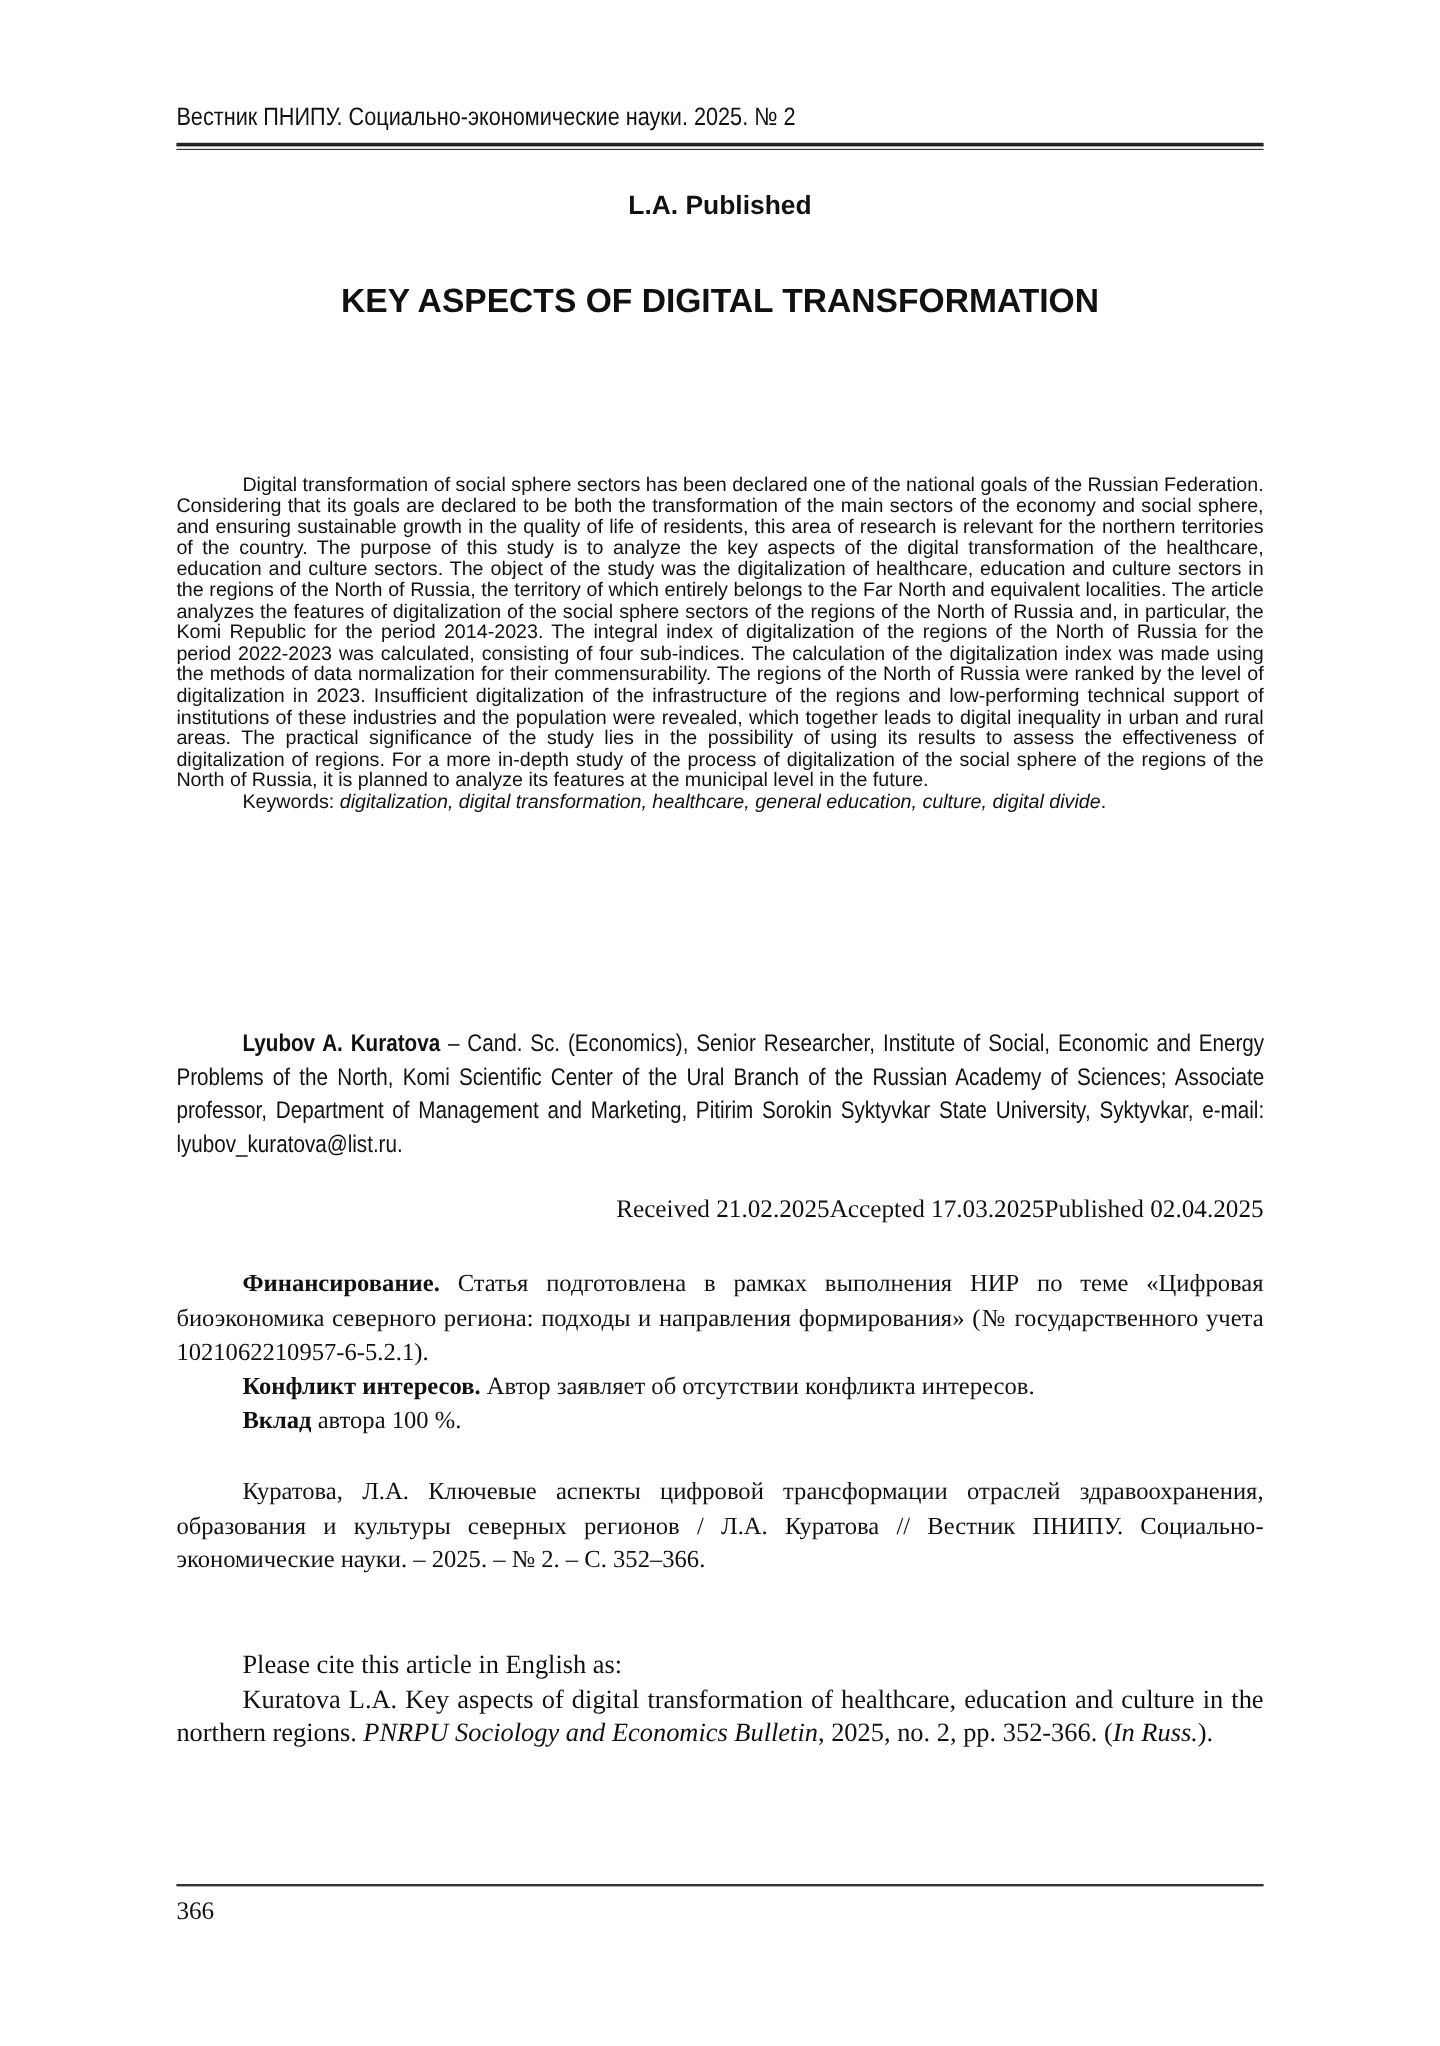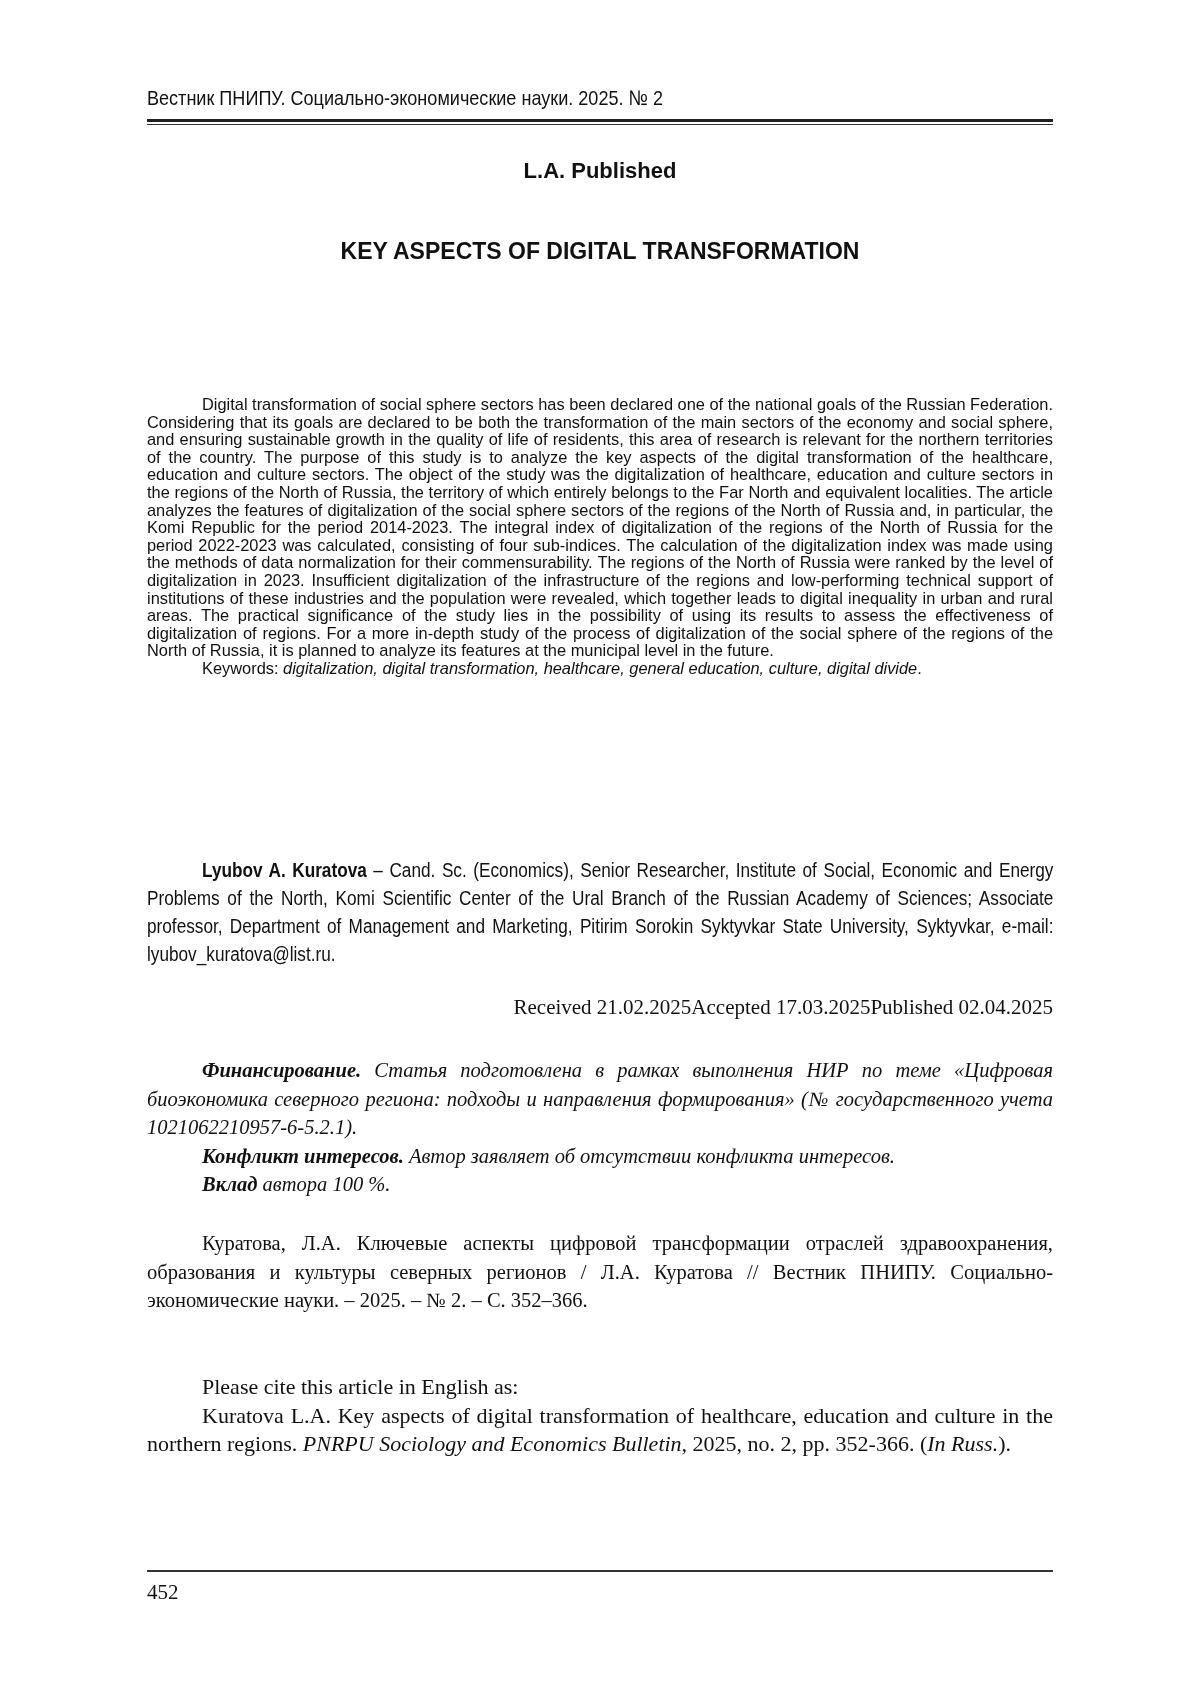--- a/index.html
+++ b/index.html
@@ -55,21 +55,21 @@
       font-size: 22px;
     }
     .title {
       position: absolute;
       top: 228px;
       left: 0;
       width: 906px;
       text-align: center;
       font-family: "Liberation Sans", sans-serif;
       font-weight: bold;
-      font-size: 23px;
+      font-size: 28px;
       line-height: 46px;
     }
     .title div { white-space: nowrap; }
     .abstract {
       position: absolute;
       top: 396px;
       left: 0;
       width: 906px;
       font-family: "Liberation Sans", sans-serif;
       font-size: 16.4px;
@@ -111,21 +111,20 @@
     }
     .ru-block {
       position: absolute;
       top: 1056px;
       left: 0;
       width: 906px;
       font-family: "Liberation Serif", serif;
       font-size: 20.5px;
       line-height: 28.5px;
       text-align: justify;
-      font-style: italic;
     }
     .ru-block p { margin: 0; text-indent: 55px; }
     .ru-block b { font-weight: bold; }
     .cite-ru {
       position: absolute;
       top: 1229px;
       left: 0;
       width: 906px;
       font-family: "Liberation Serif", serif;
       font-size: 20.5px;
@@ -202,15 +201,15 @@
   <div class="cite-ru">
     <p>Куратова, Л.А. Ключевые аспекты цифровой трансформации отраслей здравоохранения, образования и культуры северных регионов / Л.А. Куратова // Вестник ПНИПУ. Социально-экономические науки. – 2025. – № 2. – С. 352–366.</p>
   </div>
 
   <div class="cite-en">
     <p>Please cite this article in English as:</p>
     <p><span>Kuratova L.A. Key aspects of digital transformation of healthcare, education and culture in the northern regions. </span><em>PNRPU Sociology and Economics Bulletin</em><span>, 2025, no. 2, pp. 352-366. (</span><em>In Russ.</em><span>).</span></p>
   </div>
 
   <div class="footer-rule"></div>
-  <div class="page-number">452</div>
+  <div class="page-number">366</div>
 
 </div>
 
 </body></html>

